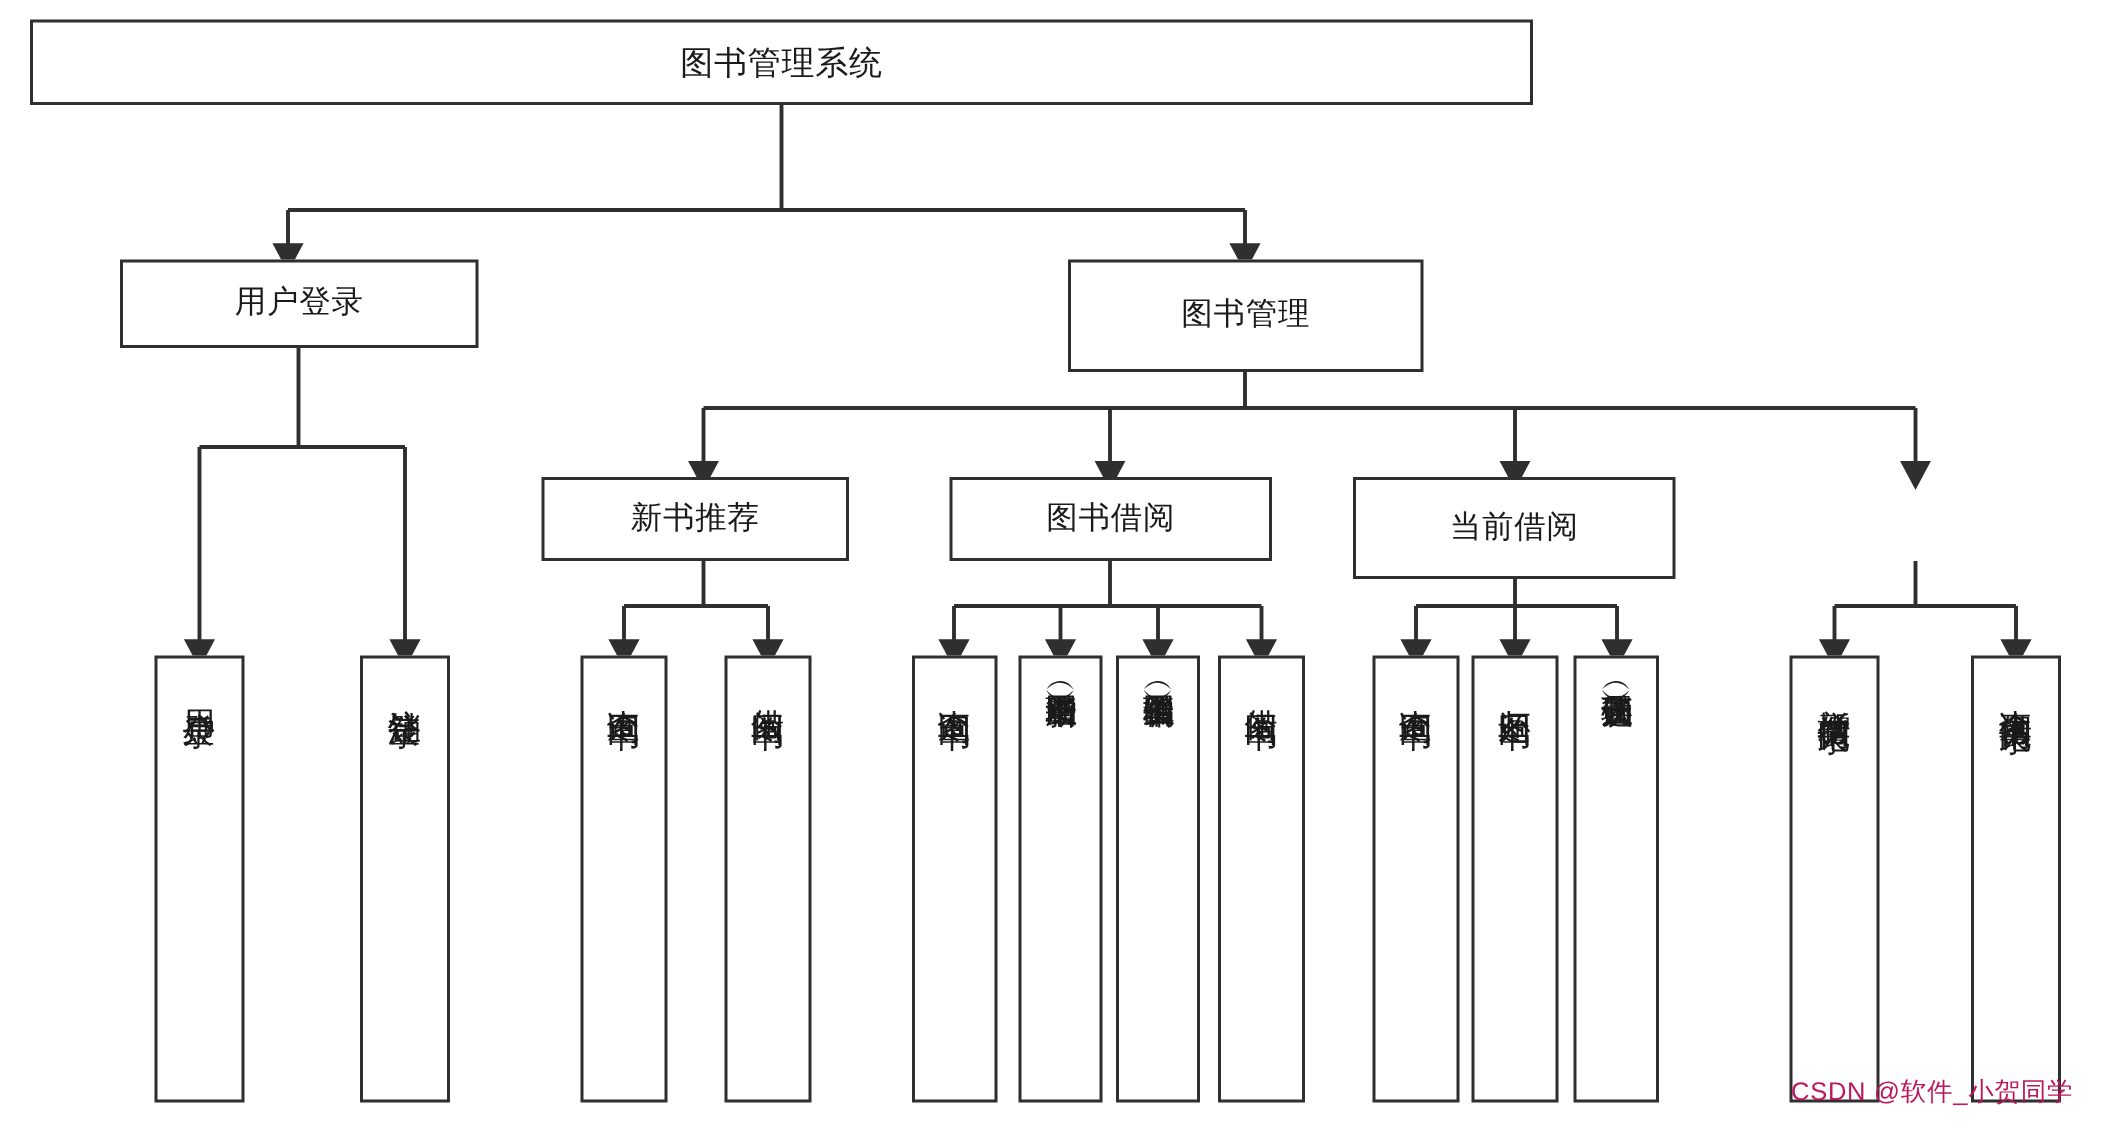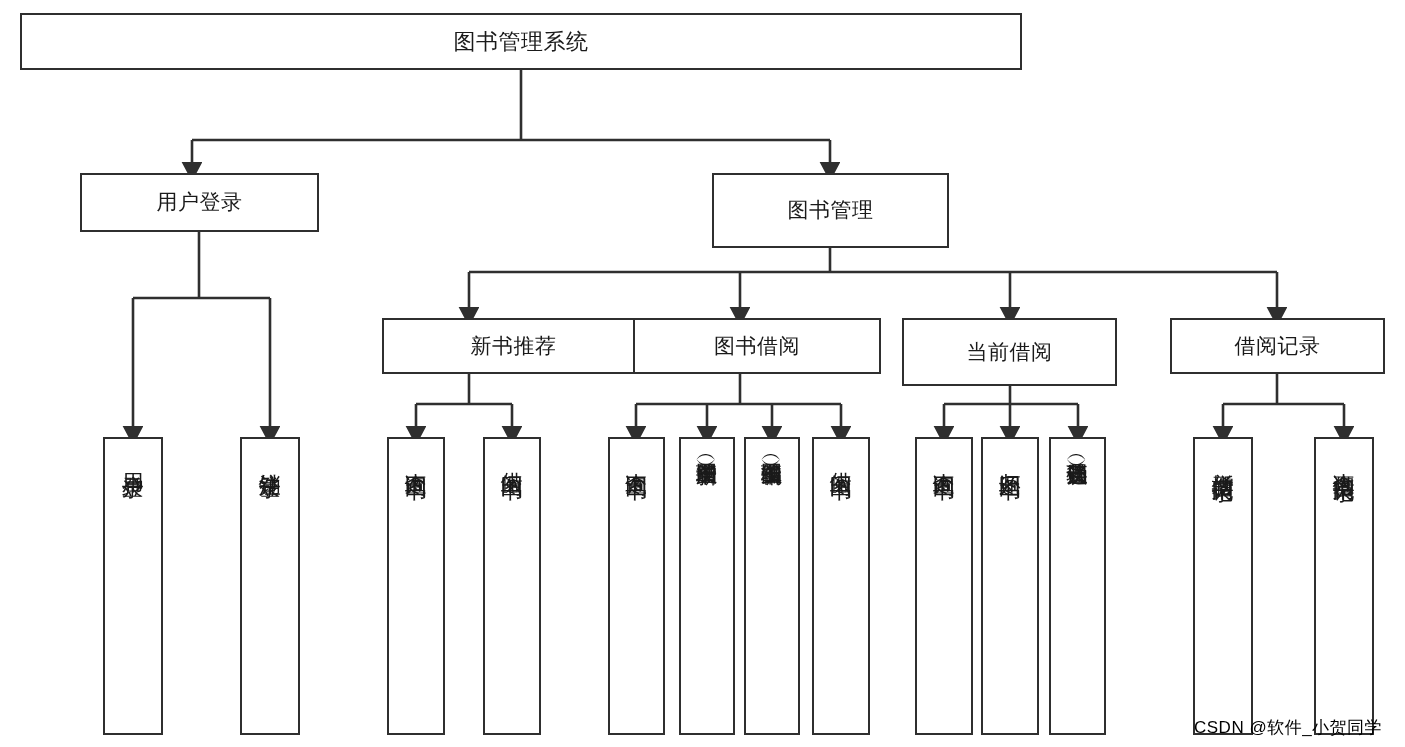--- a/index.html
+++ b/index.html
@@ -63,21 +63,21 @@
     letter-spacing: 2px;
   }
   .node.v.tight .lbl {
     font-size: 21px;
     letter-spacing: 0px;
     line-height: 1.0;
   }
   .watermark {
     position: absolute;
     font-size: 17px;
-    color: #000000;
+    color: #be185d;
     letter-spacing: 0.5px;
     white-space: nowrap;
     user-select: none;
   }
 </style>
 </head>
 <body>
 
 <div id="canvas">
 
@@ -135,32 +135,29 @@
     <span class="lbl">图书管理系统</span>
   </div>
 
   <div class="node h" style="left:80px; top:173px; width:239px; height:59px;">
     <span class="lbl">用户登录</span>
   </div>
   <div class="node h" style="left:712px; top:173px; width:237px; height:75px;">
     <span class="lbl">图书管理</span>
   </div>
 
-  <div class="node h" style="left:382px; top:318px; width:263px; height:56px;">
+  <div class="node h" style="left:361px; top:318px; width:205px; height:56px;">
     <span class="lbl">新书推荐</span>
   </div>
-  <div class="node h" style="left:633px; top:318px; width:248px; height:56px;">
+  <div class="node h" style="left:633px; top:318px; width:215px; height:56px;">
     <span class="lbl">图书借阅</span>
   </div>
   <div class="node h" style="left:902px; top:318px; width:215px; height:68px;">
     <span class="lbl">当前借阅</span>
   </div>
-  <div class="node h" style="left:1170px; top:318px; width:215px; height:56px;">
-    <span class="lbl">借阅记录</span>
-  </div>
 
   <div class="node v" style="left:103px; top:437px; width:60px; height:298px;">
     <span class="lbl">用户登录</span>
   </div>
   <div class="node v" style="left:240px; top:437px; width:60px; height:298px;">
     <span class="lbl">注销登录</span>
   </div>
 
   <div class="node v" style="left:387px; top:437px; width:58px; height:298px;">
     <span class="lbl">查询图书</span>

